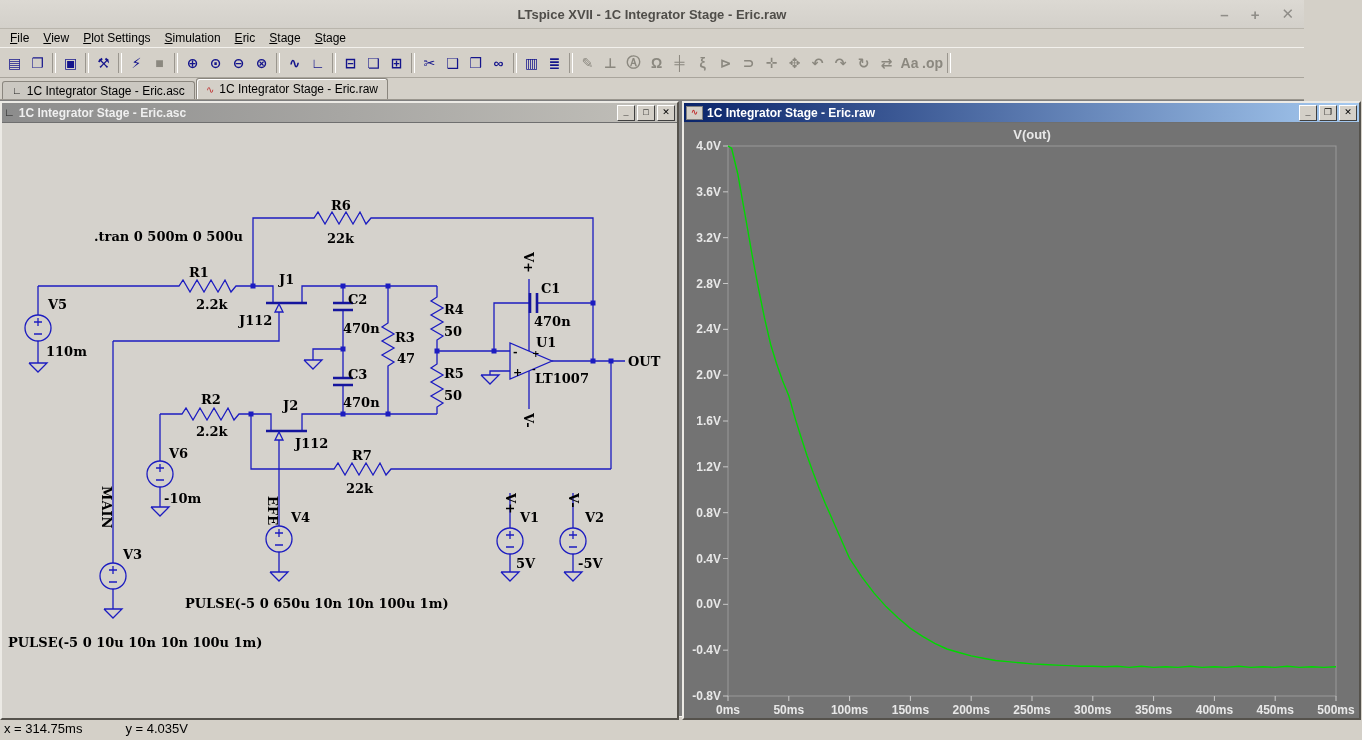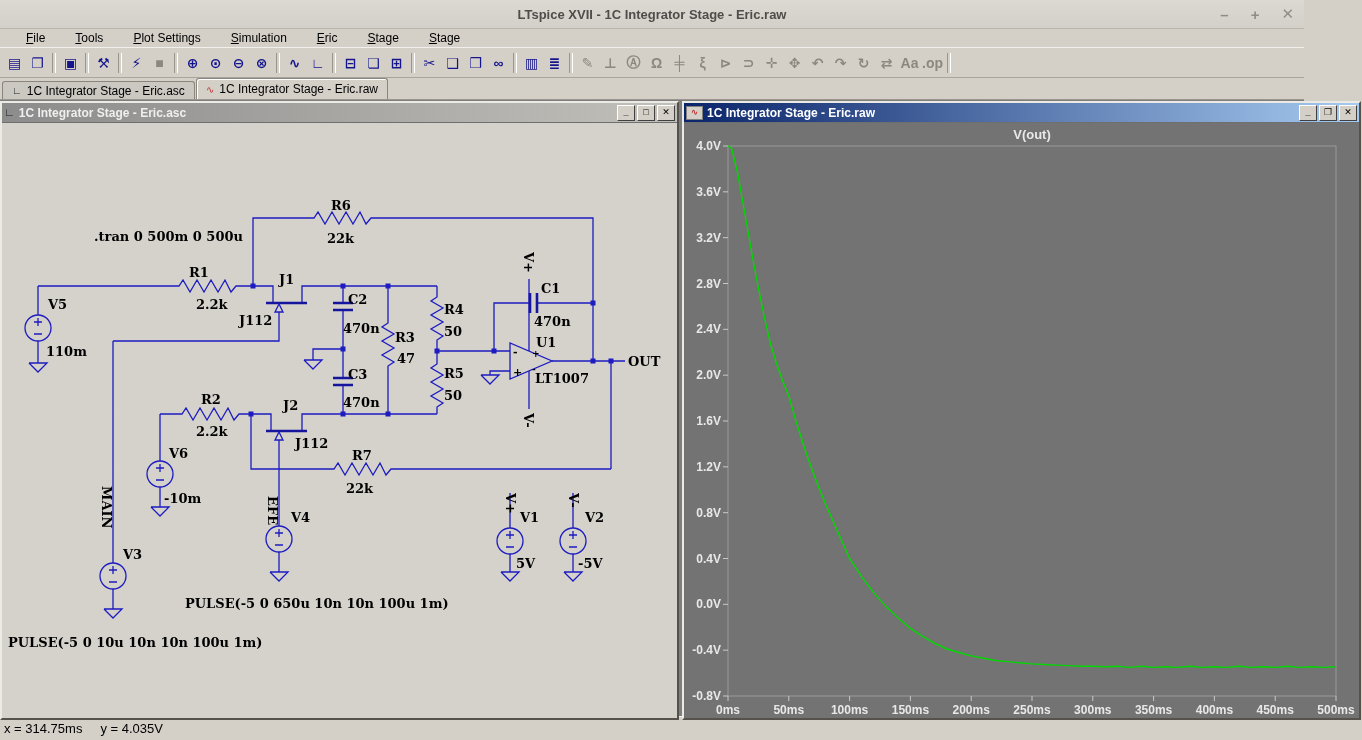--- a/index.html
+++ b/index.html
@@ -7,21 +7,21 @@
   .app{width:1304px;height:740px;display:flex;flex-direction:column;}
 
   
   .titlebar{height:28px;background:linear-gradient(#dcd9d3,#d3d0ca);border-bottom:1px solid #b9b5ac;position:relative;display:flex;align-items:center;justify-content:center;}
   .titlebar .title{font-size:13px;font-weight:bold;color:#4f4d49;}
   .win-controls{position:absolute;right:10px;top:0;height:28px;display:flex;align-items:center;gap:22px;}
   .win-controls span{color:#8f8d88;font-size:15px;font-weight:bold;cursor:default;}
 
   
   .menubar{height:18px;display:flex;align-items:center;padding-left:3px;background:#d4d0c8;}
-  .menu-item{font-size:12px;color:#000;padding:1px 7px;display:inline-block;margin-left:16px;}
+  .menu-item{font-size:12px;color:#000;padding:1px 7px;display:inline-block;}
   .menu-item::first-letter{text-decoration:underline;}
 
   
   .toolbar{height:29px;display:flex;align-items:center;padding:0 3px;background:#d4d0c8;border-top:1px solid #f2f0ec;border-bottom:1px solid #a9a59c;}
   .tbtn{width:23px;height:22px;display:inline-flex;align-items:center;justify-content:center;font-size:14px;color:#14148c;font-weight:bold;flex:0 0 auto;}
   .tbtn.disabled{color:#8b887f;}
   .tb-sep{width:2px;height:20px;border-left:1px solid #9a968e;border-right:1px solid #ffffff;margin:0 3px;flex:0 0 auto;}
 
   
   .tabbar{height:21px;background:#d4d0c8;display:flex;align-items:flex-end;padding-left:2px;border-bottom:1px solid #9a968e;}
@@ -56,40 +56,40 @@
   .sch text{font-family:"DejaVu Serif","Liberation Serif",serif;font-weight:bold;fill:#000;font-size:13px;}
   .sch text.sign{font-size:11px;}
   .sch text.pinsign{font-size:9px;}
 
   
   .plot{display:block;}
   .plot text{font-family:"Liberation Sans","DejaVu Sans",sans-serif;font-weight:bold;fill:#e8e8e8;font-size:12px;}
   .plot text.plot-title{font-size:13px;}
 
   
-  .statusbar{height:23px;background:#d4d0c8;border-top:1px solid #f4f2ee;box-shadow:0 -2px 0 #9a968e;display:flex;align-items:center;gap:18px;padding-left:4px;font-size:13px;color:#000;}
+  .statusbar{height:23px;background:#d4d0c8;border-top:1px solid #f4f2ee;box-shadow:0 -2px 0 #9a968e;display:flex;align-items:center;gap:43px;padding-left:4px;font-size:13px;color:#000;}
 </style>
 </head>
 <body>
 
 <div class="app">
 
   <div class="titlebar">
     <span class="title">LTspice XVII - 1C Integrator Stage - Eric.raw</span>
     <span class="win-controls">
       <span>–</span>
       <span>+</span>
       <span>✕</span>
     </span>
   </div>
 
   <div class="menubar">
 
   <span class="menu-item">File</span>
-      <span class="menu-item">Tools</span>
+      <span class="menu-item">View</span>
       <span class="menu-item">Plot Settings</span>
       <span class="menu-item">Simulation</span>
       <span class="menu-item">Eric</span>
       <span class="menu-item">Stage</span>
       <span class="menu-item">Stage</span>
     </div>
 
   <div class="toolbar">
 
   <span class="tbtn">▤</span>

